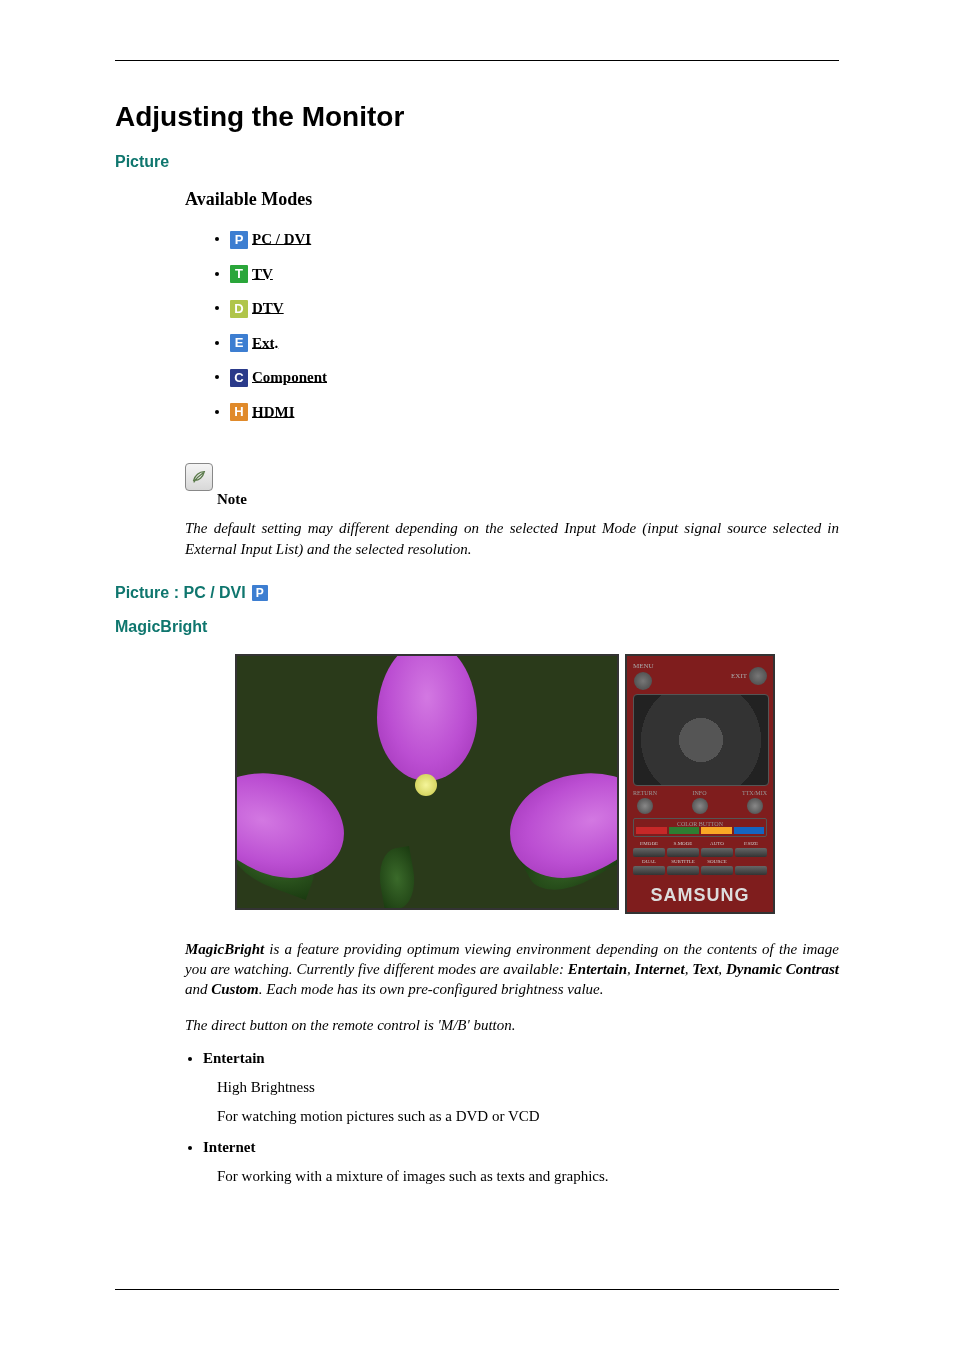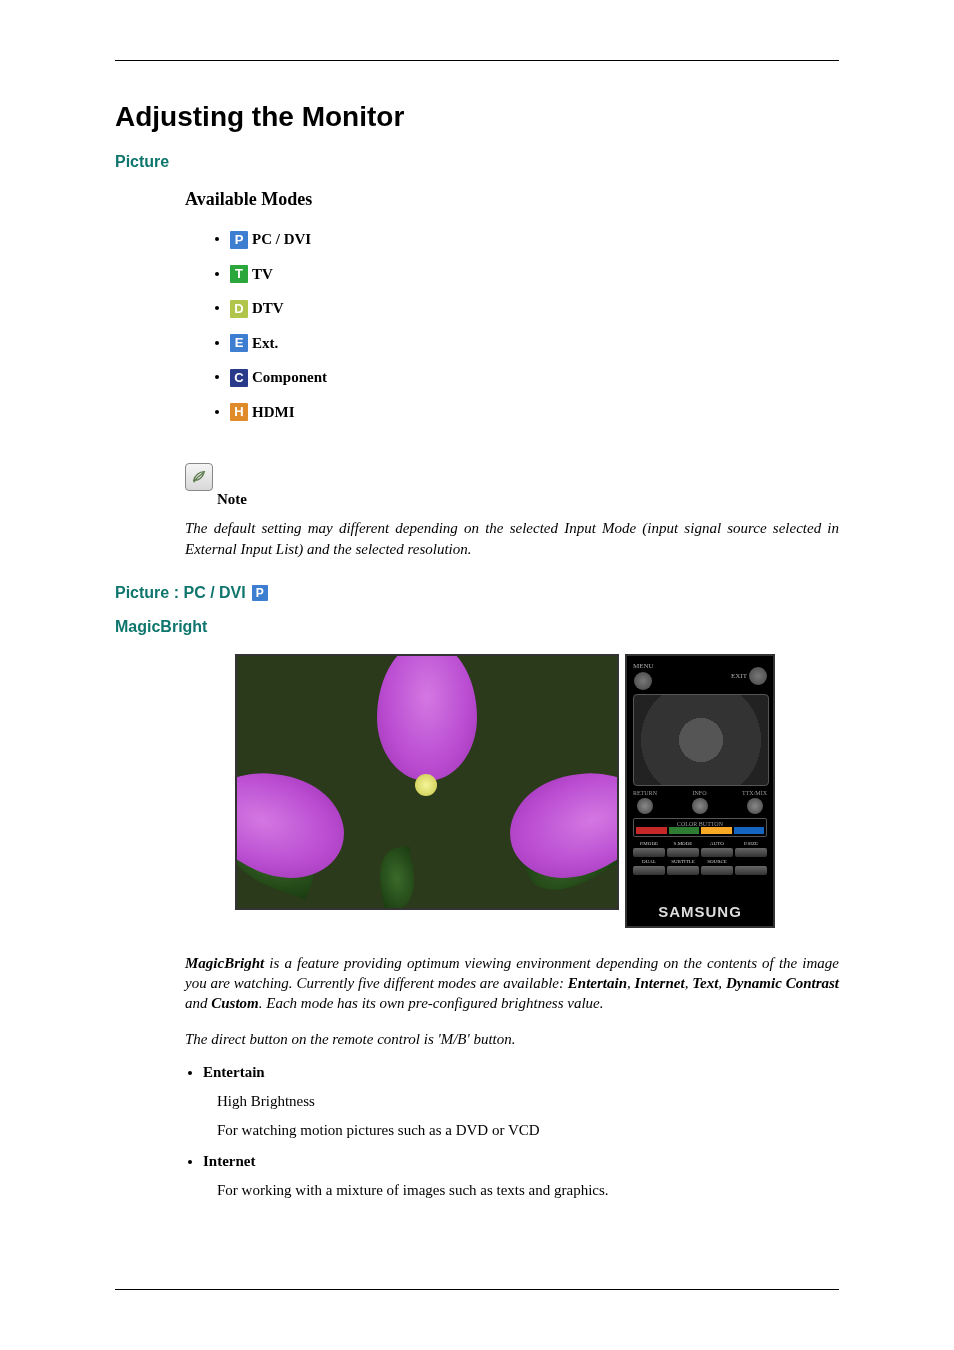--- a/index.html
+++ b/index.html
@@ -41,20 +41,21 @@
   h3.subheading {
     font-family: "Times New Roman", Times, serif;
     font-weight: bold;
     font-size: 18px;
     margin: 0 0 20px 0;
   }
   .mode-list {
     list-style: disc;
     padding-left: 20px;
     margin: 16px 0 25px 0;
+    text-decoration: underline;
   }
   .mode-list li {
     margin-bottom: 16px;
     font-size: 15px;
   }
   .mode-list li .label {
     font-weight: bold;
     font-size: 15px;
     vertical-align: middle;
     margin-left: 4px;
@@ -125,21 +126,21 @@
     overflow: hidden;
     position: relative;
   }
   .flower {
     position: absolute;
     inset: 0;
   }
   .remote {
     width: 150px;
     border: 2px solid #333;
-    background: #000000;
+    background: #7f1d1d;
     padding: 6px;
     box-sizing: border-box;
     display: flex;
     flex-direction: column;
     gap: 4px;
   }
   .remote-top {
     display: flex;
     justify-content: space-between;
     align-items: center;
@@ -191,24 +192,24 @@
   .remote-grid .cell { text-align:center; }
   .remote-grid .btn {
     height:9px;
     background:linear-gradient(#666,#333);
     border-radius:2px;
   }
   .remote-brand {
     text-align:center;
     font-family: Arial, sans-serif;
     font-weight:bold;
-    font-size:15px;
+    font-size:18px;
     color:#ddd;
     letter-spacing:1px;
-    margin-top:24px;
+    margin-top:6px;
   }
   .desc-list {
     list-style: disc;
     padding-left: 18px;
     margin: 0;
     font-size: 15px;
   }
   .desc-list > li { margin-bottom: 14px; }
   .desc-list .item-title { font-weight: bold; }
   .desc-list .item-body { margin: 12px 0 0 14px; display:block; }

